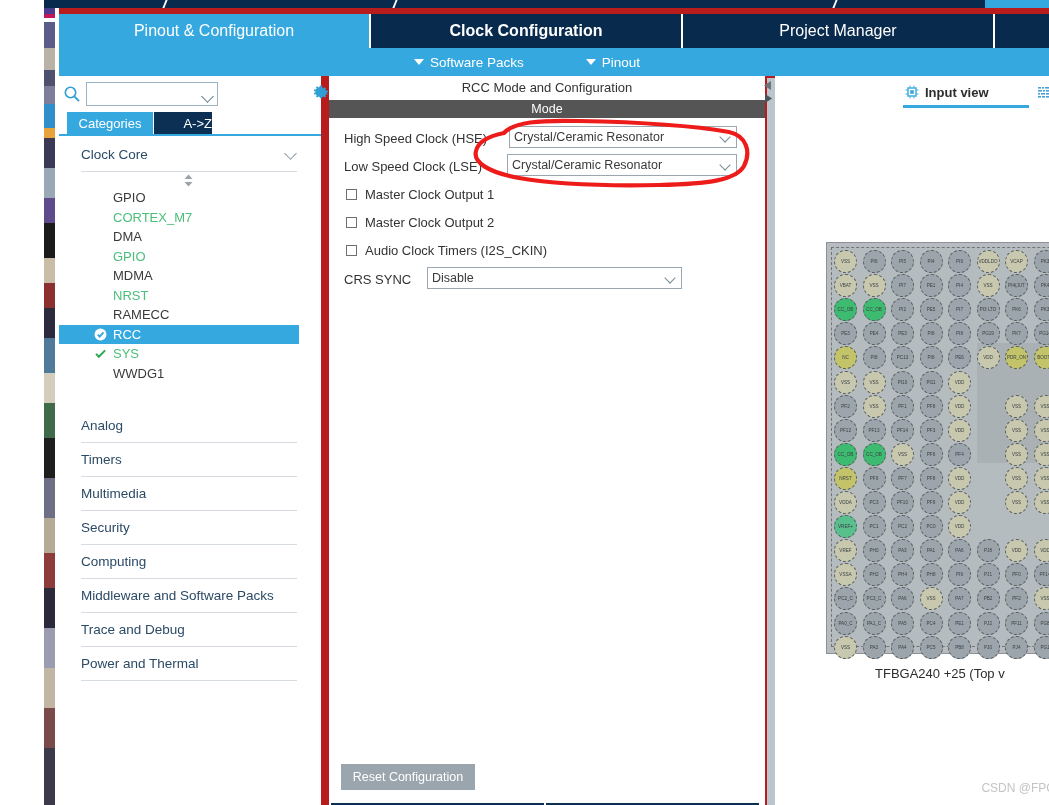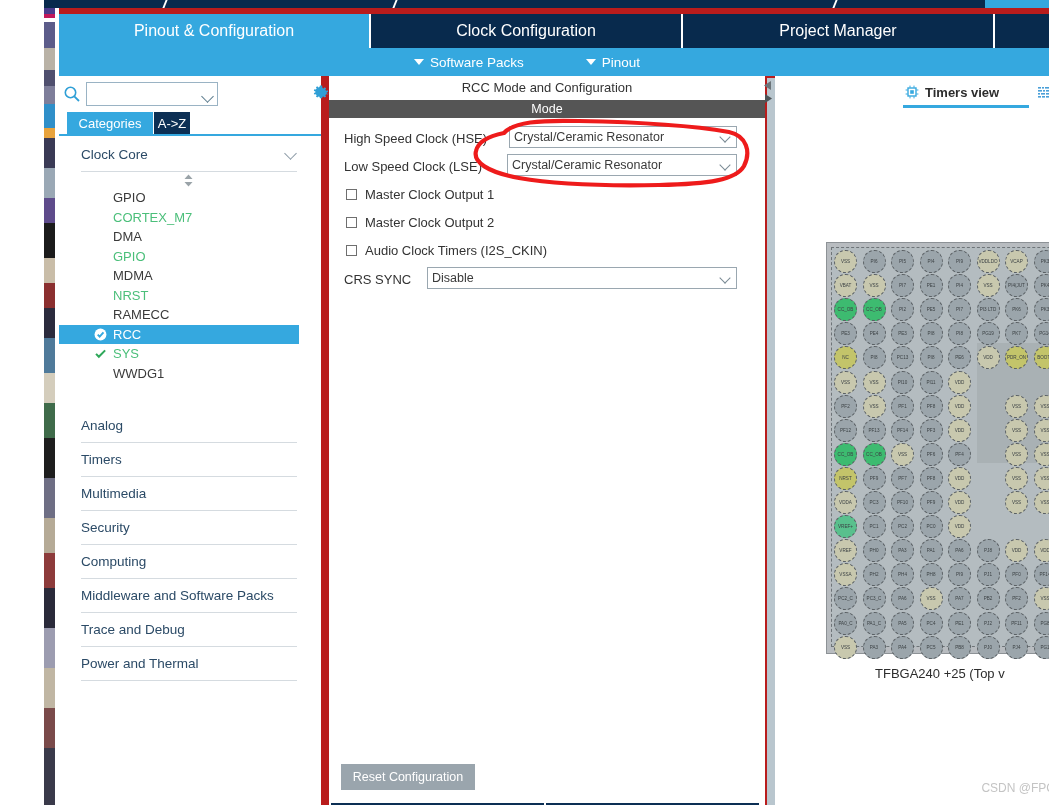--- a/index.html
+++ b/index.html
@@ -148,21 +148,21 @@
   </div>
   <div class="bg-top-right"></div>
   <div class="bg-left-strip"></div>
   <div class="bg-left-white"></div>
 
   <div class="tabbar">
     <div class="tab active" style="left:0; width:310px;">
       <span>Pinout &amp; Configuration</span>
     </div>
     <div class="tab-sep" style="left:310px"></div>
-    <div class="tab" style="left:312px; width:310px;">
+    <div class="tab" style="left:312px; width:310px;font-weight:bold;">
       <span>Clock Configuration</span>
     </div>
     <div class="tab-sep" style="left:622px"></div>
     <div class="tab" style="left:624px; width:310px;">
       <span>Project Manager</span>
     </div>
     <div class="tab-sep" style="left:934px"></div>
   </div>
 
   <div class="subbar">
@@ -190,21 +190,21 @@
       <svg class="gear" viewBox="0 0 24 24">
         <path fill="#2f9fd6" d="M12 8.2a3.8 3.8 0 100 7.6 3.8 3.8 0 000-7.6zm0 6a2.2 2.2 0 110-4.4 2.2 2.2 0 010 4.4z"></path>
         <path fill="#2f9fd6" d="M20.6 13.2l-1.8-.5a6.9 6.9 0 000-1.4l1.8-.5-.6-2-1.8.4a7 7 0 00-1-1.2l.9-1.6-1.7-1.2-1.2 1.4a6.8 6.8 0 00-1.4-.5L13.3 3h-2.6l-.5 1.8c-.5.1-1 .3-1.4.5L7.6 3.9 5.9 5.1l.9 1.6c-.4.4-.7.8-1 1.2l-1.8-.4-.6 2 1.8.5a6.9 6.9 0 000 1.4l-1.8.5.6 2 1.8-.4c.3.5.6.9 1 1.2l-.9 1.6 1.7 1.2 1.2-1.4c.4.2.9.4 1.4.5l.5 1.8h2.6l.5-1.8c.5-.1 1-.3 1.4-.5l1.2 1.4 1.7-1.2-.9-1.6c.4-.4.7-.8 1-1.2l1.8.4.6-2z"></path>
       </svg>
     </div>
 
     <div class="cat-tabs">
       <div class="cat-tab sel" style="left:8px; width:86px;">
         <span>Categories</span>
       </div>
-      <div class="cat-tab unsel" style="left:95px; width:36px;">
+      <div class="cat-tab unsel" style="left:95px; width:58px;justify-content:flex-end;">
         <span>A-&gt;Z</span>
       </div>
     </div>
     <div class="cat-underline"></div>
 
     <div class="tree">
 
       <div class="grp-hdr">
         <span class="t">Clock Core</span>
         <span class="ar down"></span>
@@ -323,21 +323,21 @@
         <span class="cb"></span>
         <span class="cb-lbl">Master Clock Output 2</span>
       </div>
       <div class="cb-row">
         <span class="cb"></span>
         <span class="cb-lbl">Audio Clock Timers (I2S_CKIN)</span>
       </div>
 
       <div class="mode-row" style="margin-top:1px">
         <span class="mode-label">CRS SYNC</span>
-        <div class="mode-select" style="left:98px; top:2px; width:310px;">
+        <div class="mode-select" style="left:98px; top:2px; width:255px;">
           <span class="ms-text">Disable</span>
           <span class="ms-arrow"></span>
         </div>
       </div>
     </div>
 
 
     <div class="cfg-body">
       <div class="reset-btn" style="top:360px">
         <span>Reset Configuration</span>
@@ -372,21 +372,21 @@
             <line x1="5" y1="0.6" x2="5" y2="2.6"></line>
               <line x1="9" y1="0.6" x2="9" y2="2.6"></line>
             <line x1="5" y1="11.4" x2="5" y2="13.4"></line>
               <line x1="9" y1="11.4" x2="9" y2="13.4"></line>
             <line x1="0.6" y1="5" x2="2.6" y2="5"></line>
               <line x1="0.6" y1="9" x2="2.6" y2="9"></line>
             <line x1="11.4" y1="5" x2="13.4" y2="5"></line>
               <line x1="11.4" y1="9" x2="13.4" y2="9"></line>
           </g>
         </svg>
-        <span>Timers view</span>
+        <span>Input view</span>
       </div>
       <div class="vtab-underline" style="left:128px; top:29px; width:126px;"></div>
 
       <div class="vtab inactive" style="left:262px;">
         <svg width="14" height="14" viewBox="0 0 14 14">
           <g fill="#4a9fd8">
             <rect x="1" y="2" width="3" height="1.6"></rect>
               <rect x="5" y="2" width="2" height="1.6"></rect>
               <rect x="8" y="2" width="4" height="1.6"></rect>
             <rect x="1" y="5" width="4" height="1.6"></rect>

